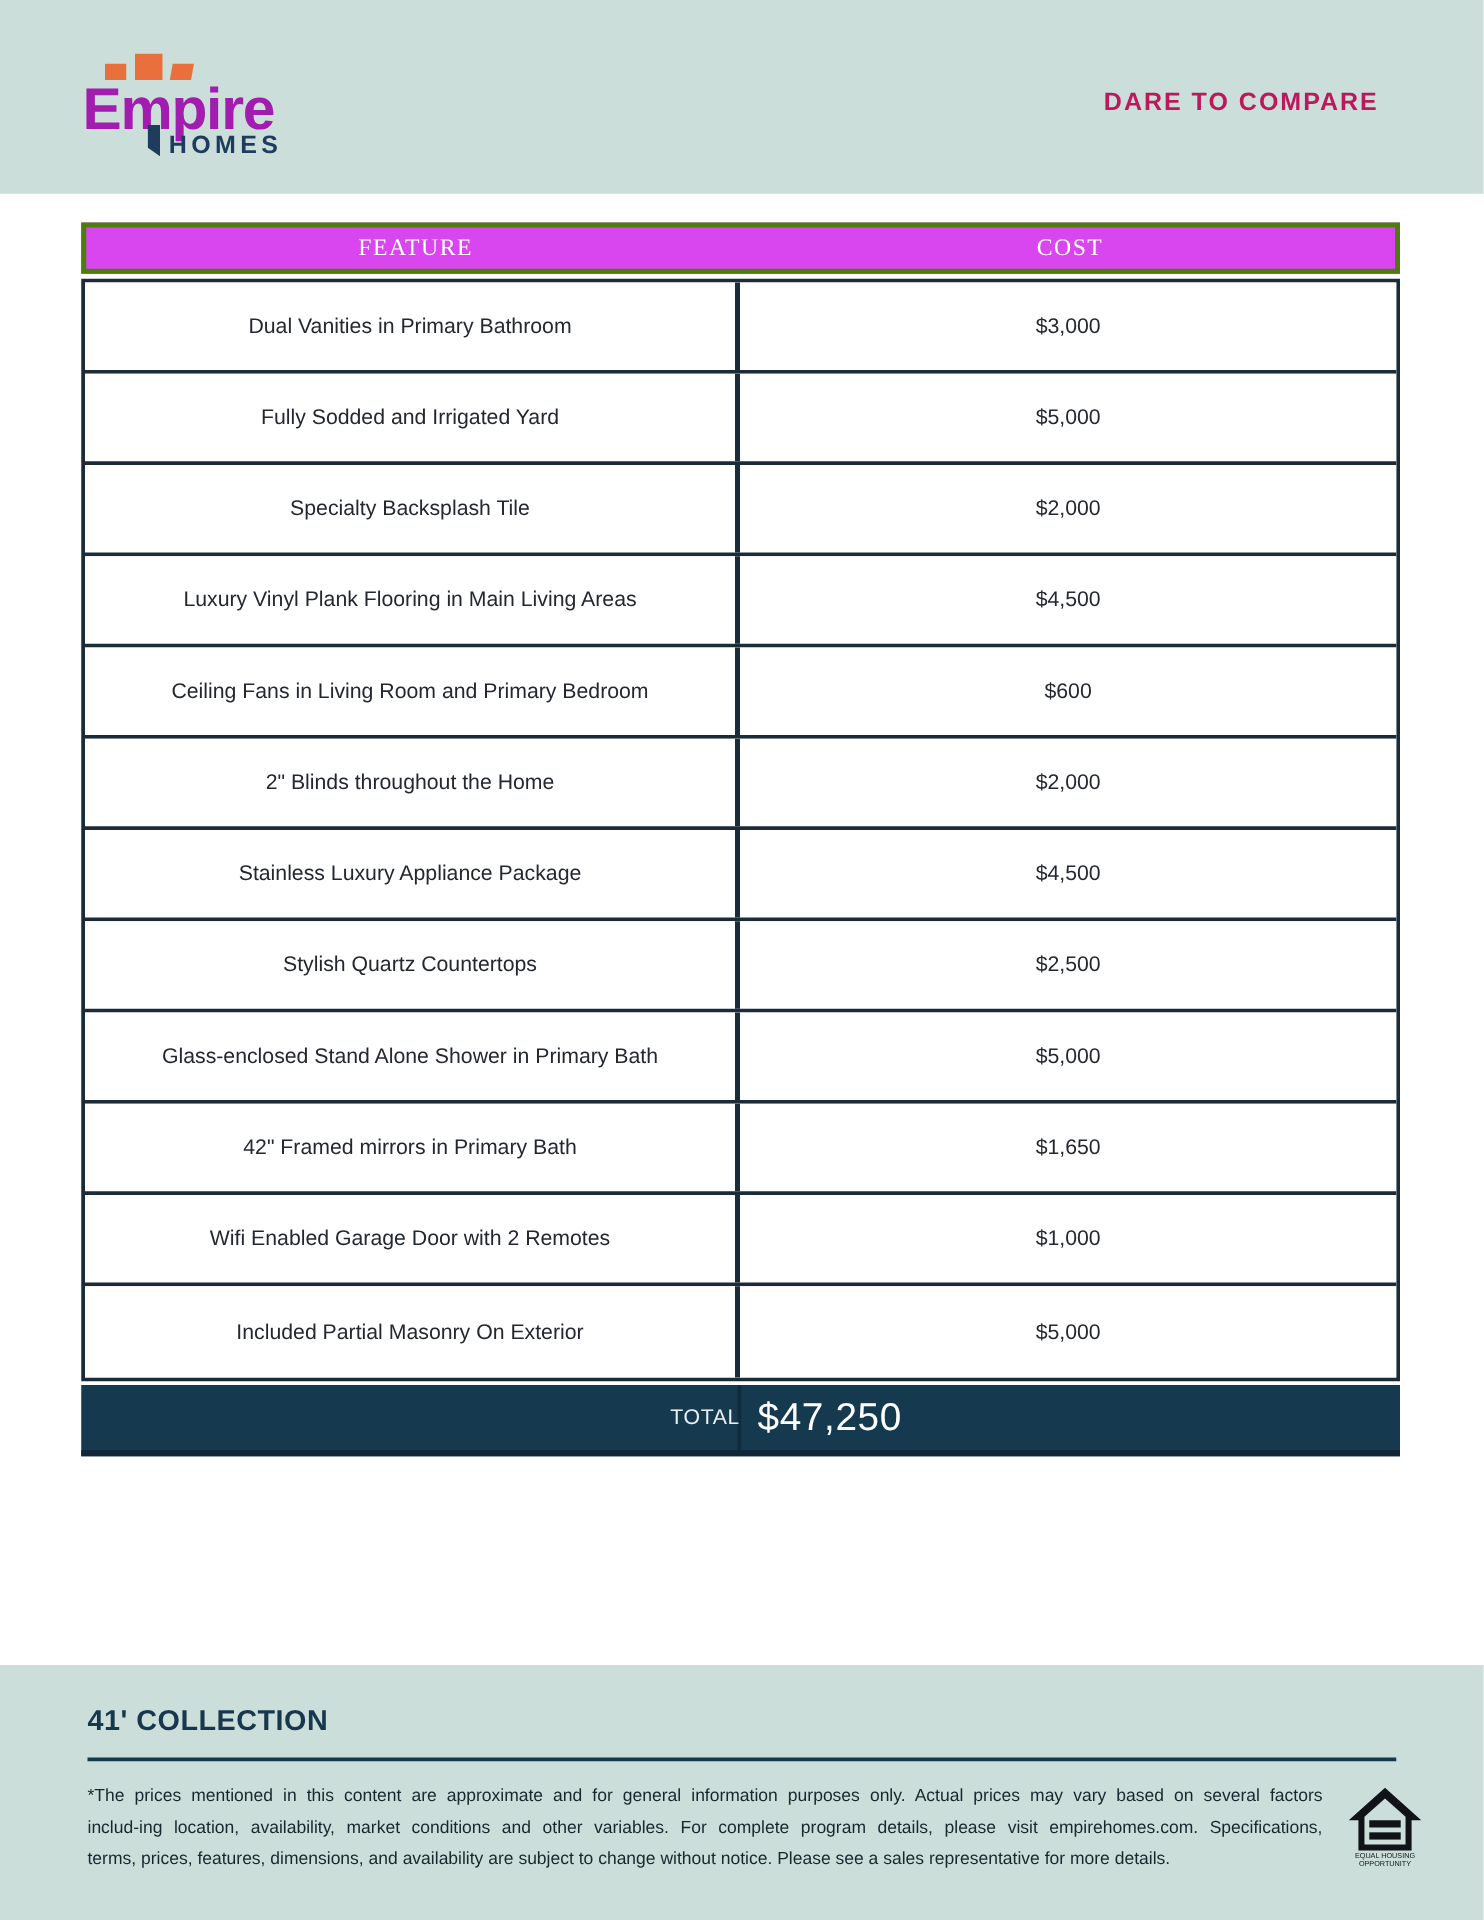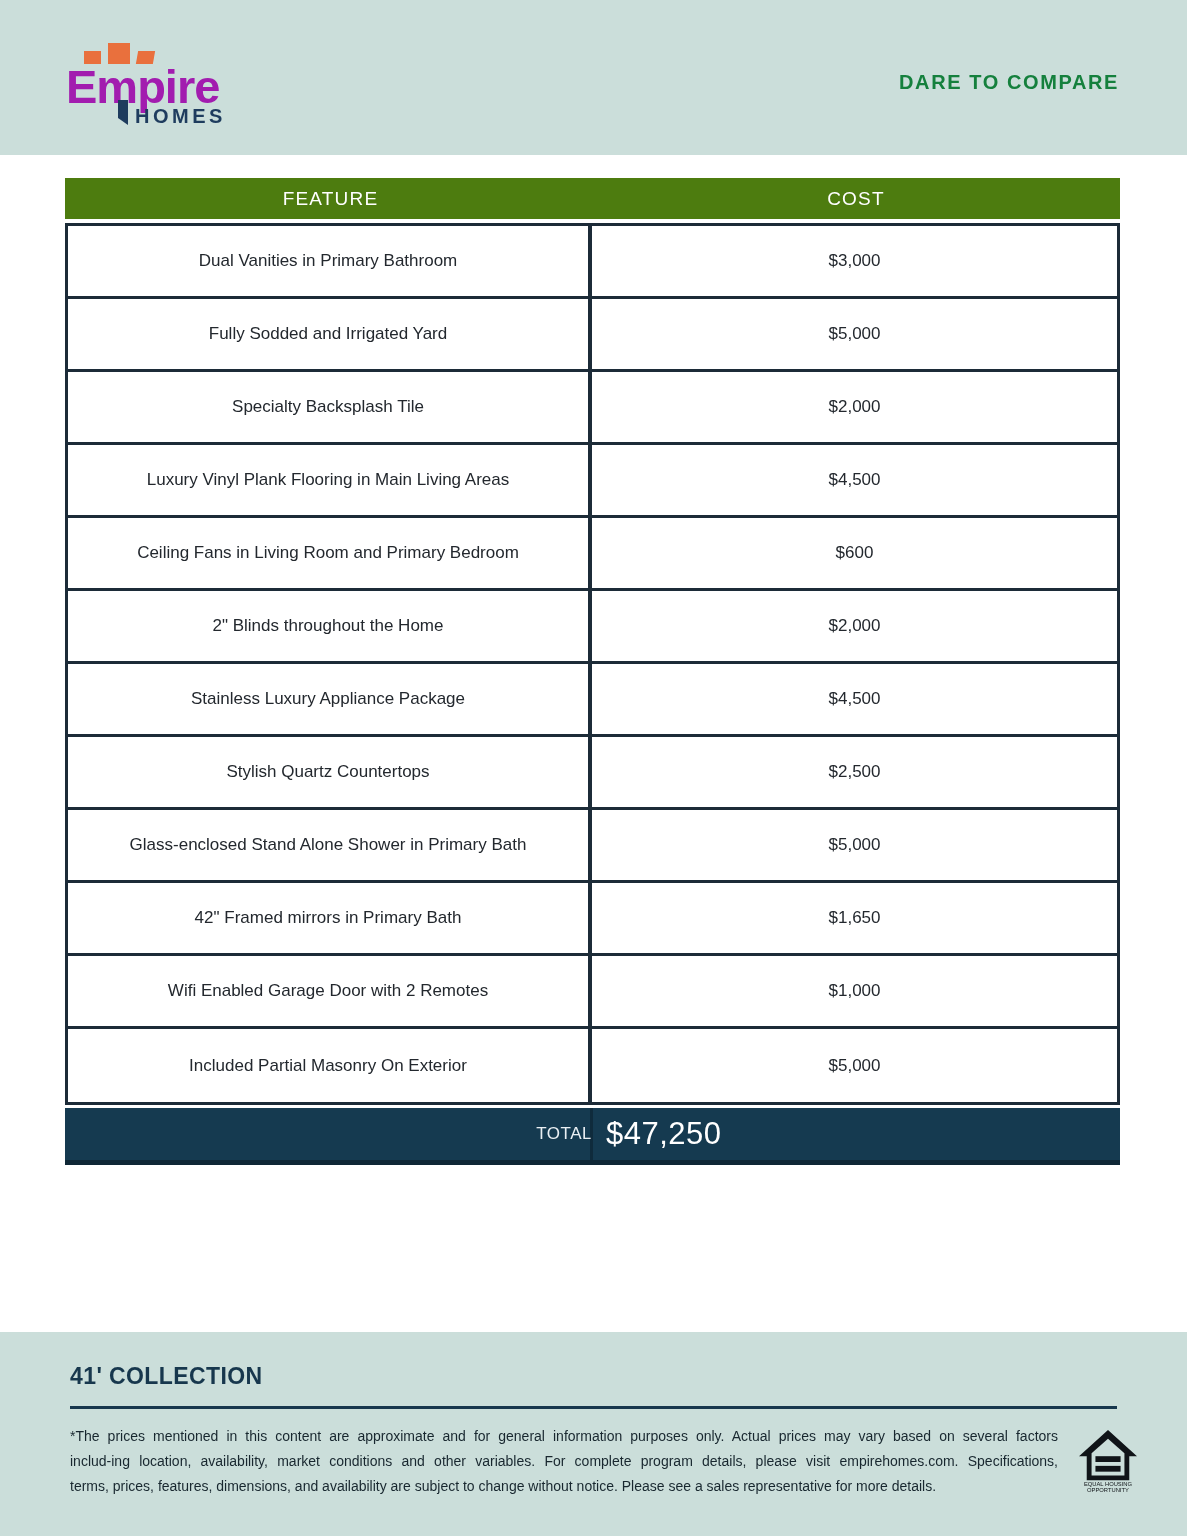--- a/index.html
+++ b/index.html
@@ -30,33 +30,33 @@
   .homes-row { display: flex; align-items: flex-start; gap: 7px; margin-left: 52px; margin-top: -4px; }
   .pennant {
     width: 10px; height: 25px; background: #1e3c5e;
     clip-path: polygon(0 0, 100% 0, 100% 100%, 0 72%);
     margin-top: -5px;
   }
   .logo-sub {
     font-size: 20px; font-weight: 700; color: #1e3c5e; letter-spacing: 3.5px;
   }
   .tagline {
-    position: absolute; right: 68px; top: 71px;
+    position: absolute; right: 84px; top: 71px;
     font-size: 20px; font-weight: 600; letter-spacing: 1.6px;
-    color: #15803d;
+    color: #be185d;
   }
 
   
   .table-wrap { position: absolute; left: 65px; top: 178px; width: 1055px; }
   .thead {
     display: grid; grid-template-columns: 527px 1fr;
-    background: #4d7c0f; height: 41px; align-items: center;
-    border: 2px solid #4d7c0f;
+    background: #d946ef; height: 41px; align-items: center;
+    border: 4px solid #4d7c0f;
     color: #ffffff; text-align: center;
-    font-size: 19px; letter-spacing: 1.2px; font-weight: 400;
+    font-size: 19px; letter-spacing: 1.2px; font-weight: 400; font-family: Liberation Serif, serif;
   }
   .tbody { margin-top: 4px; border: 3px solid #1c2b38; }
   .trow {
     display: grid; grid-template-columns: 524px 1fr;
     height: 73px; border-bottom: 3px solid #1c2b38;
     background: #ffffff;
   }
   .trow:last-child { border-bottom: none; }
   .cell {
     display: flex; align-items: center; justify-content: center;

